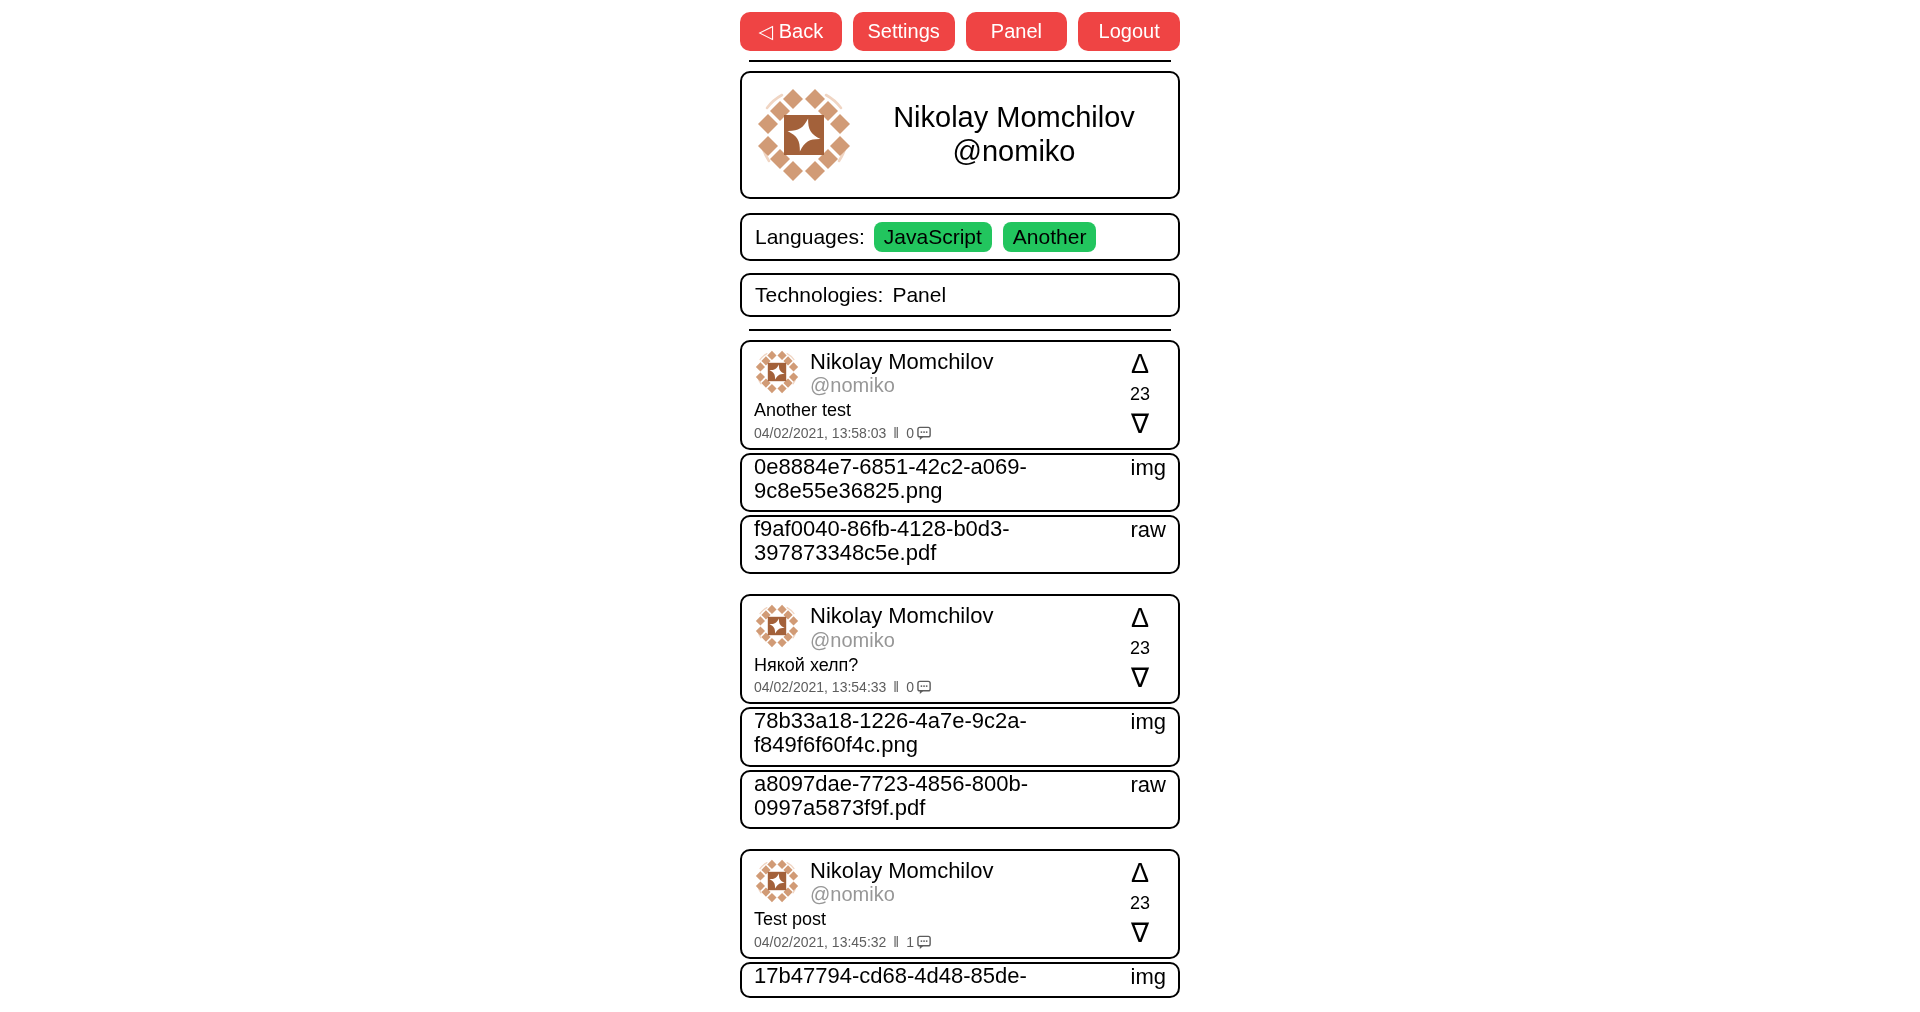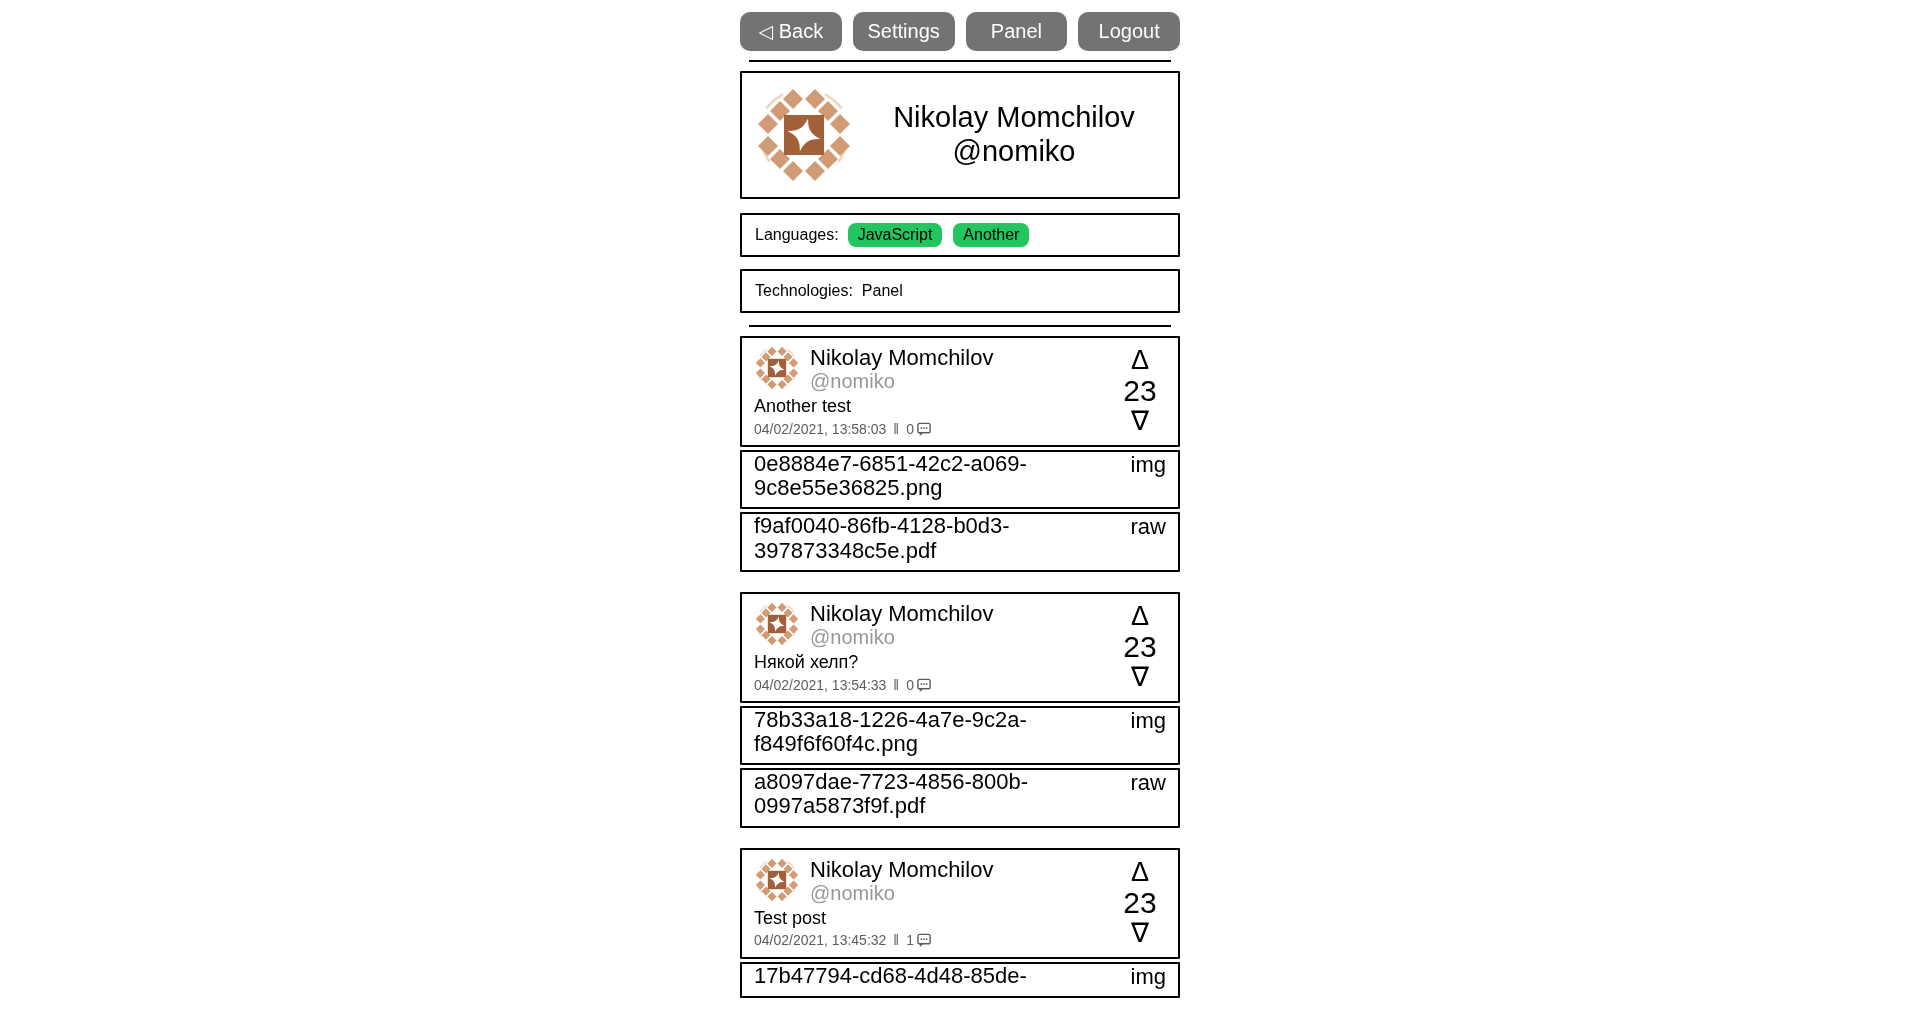--- a/index.html
+++ b/index.html
@@ -7,56 +7,56 @@
   body {
     width: 1920px; height: 1012px; overflow: hidden;
     background: #ffffff; color: #000;
     font-family: "Liberation Sans", sans-serif;
   }
   .column { width: 440px; margin: 0 auto; padding-top: 12px; }
 
   
   .nav-row { display: flex; gap: 11px; }
   .nav-btn {
-    flex: 1; background: #737373; color: #fff; border: none;
+    flex: 1; background: #ef4444; color: #fff; border: none;
     border-radius: 10px; font-family: "Liberation Sans", sans-serif;
     font-size: 20px; line-height: 23px; padding: 8px 0; cursor: pointer;
     white-space: nowrap;
   }
   .nav-btn .tri { font-size: 19px; }
 
   hr.divider { border: none; border-top: 2.5px solid #000; margin: 9px 9px; }
 
   
-  .card { border: 2.5px solid #000; border-radius: 1px; background: #fff; }
+  .card { border: 2.5px solid #000; border-radius: 10px; background: #fff; }
 
   .profile-card { display: flex; align-items: center; gap: 8px; padding: 12px; margin: 2px 0 14px; }
   .avatar-lg { width: 100px; height: 100px; flex: 0 0 auto; }
   .profile-names { flex: 1; text-align: center; font-size: 29px; line-height: 1.17; }
 
-  .info-card { padding: 7px 13px; margin-bottom: 12px; font-size: 16px; display: flex; align-items: center; gap: 9px; min-height: 44px; }
+  .info-card { padding: 7px 13px; margin-bottom: 12px; font-size: 21px; display: flex; align-items: center; gap: 9px; min-height: 44px; }
   .badge { background: #22c55e; border-radius: 8px; padding: 3px 10px; display: inline-block; }
   .badge + .badge { margin-left: 2px; }
 
   
   .post-group { margin-bottom: 20px; }
   .post-card { display: flex; padding: 7px 12px 6px; margin-bottom: 3px; }
   .post-main { flex: 1; min-width: 0; }
   .post-header { display: flex; gap: 10px; align-items: flex-start; }
   .avatar-sm { width: 46px; height: 46px; flex: 0 0 auto; }
   .post-author { font-size: 22px; line-height: 1.15; }
   .post-handle { font-size: 20px; color: #979797; line-height: 1.1; }
   .post-title { font-size: 18px; margin-top: 4px; line-height: 1.2; }
   .post-meta { margin-top: 3px; font-size: 14px; color: #5d5d5d; display: flex; align-items: flex-start; gap: 7px; line-height: 1.2; }
   .meta-sep { font-size: 14px; color: #5d5d5d; }
   .comment-wrap { display: flex; align-items: center; gap: 3px; }
 
   .vote-col { width: 52px; display: flex; flex-direction: column; align-items: center; justify-content: space-between; padding: 2px 0 4px; }
   .vote-btn { background: none; border: none; padding: 0; cursor: pointer; font-family: "Liberation Sans", sans-serif; font-size: 27px; line-height: 1; color: #000; }
-  .vote-count { font-size: 30px; }
+  .vote-count { font-size: 18px; }
 
   .attachment-card { display: flex; justify-content: space-between; align-items: flex-start; padding: 0 12px 7px; margin-bottom: 3px; font-size: 22px; line-height: 1.1; }
   .attachment-name { max-width: 310px; overflow-wrap: break-word; }
   .attachment-type { flex: 0 0 auto; padding-top: 1px; }
 </style>
 </head>
 <body>
 
 <svg width="0" height="0" style="position:absolute" aria-hidden="true">
   <defs>

